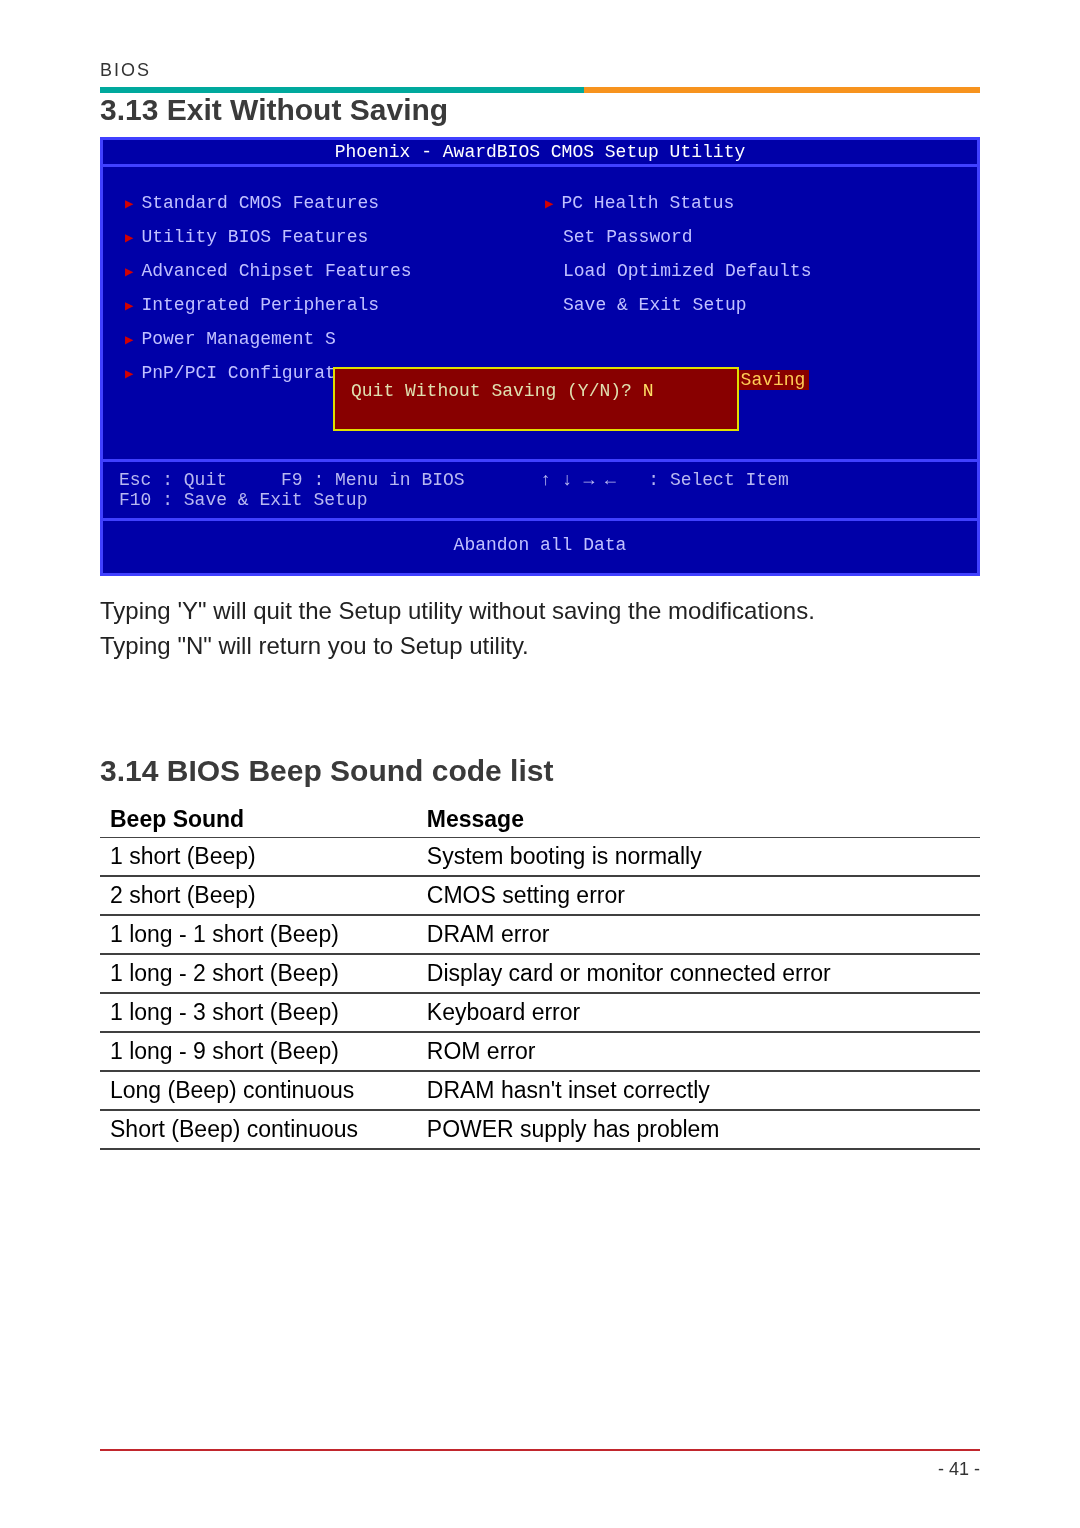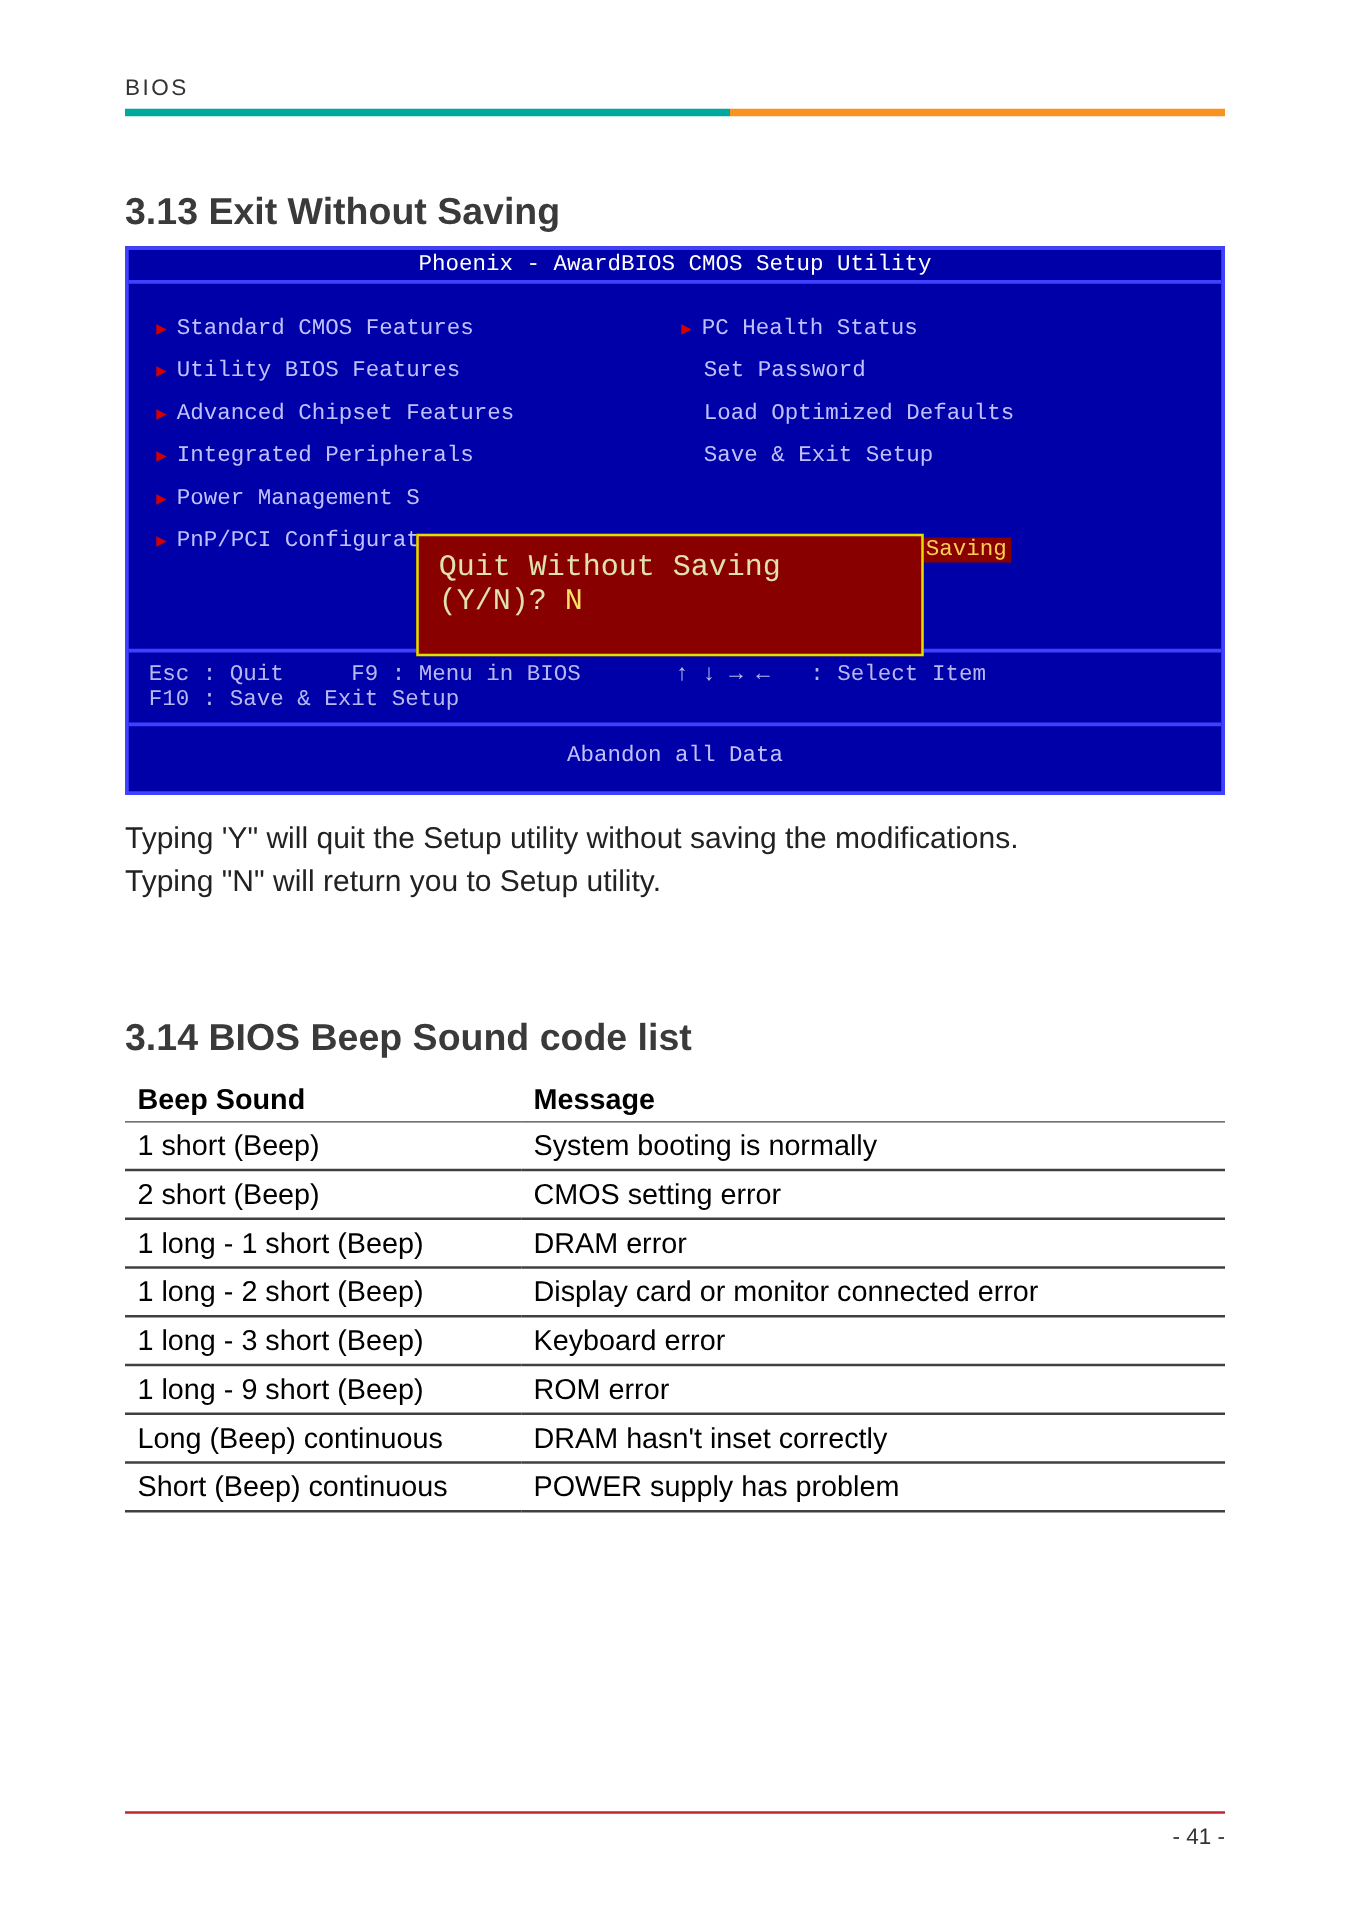--- a/index.html
+++ b/index.html
@@ -31,21 +31,20 @@
     background: #00a99d;
   }
   .header-rule .orange {
     width: 45%;
     background: #f7931e;
   }
   .section-title {
     font-size: 30px;
     font-weight: bold;
     color: #3a3a3a;
-    margin-top: 60px;
     margin-bottom: 10px;
   }
   
   .bios-box {
     border: 3px solid #4040ff;
     background: #0000a8;
     color: #d0d0e0;
     font-family: "Courier New", monospace;
     font-size: 18px;
     position: relative;
@@ -87,21 +86,21 @@
   .bios-popup {
     position: absolute;
     left: 230px;
     top: 200px;
     width: 370px;
     border: 2px solid #e0e000;
     background: #880000;
     color: #e0e0b0;
     padding: 12px 16px 28px 16px;
     font-family: "Courier New", monospace;
-    font-size: 24px;
+    font-size: 18px;
   }
   .bios-popup .n { color: #ffe066; }
   .bios-help {
     border-top: 3px solid #4040ff;
     padding: 8px 16px 8px 16px;
     color: #b8b8f0;
     font-family: "Courier New", monospace;
     font-size: 18px;
     white-space: pre;
   }

